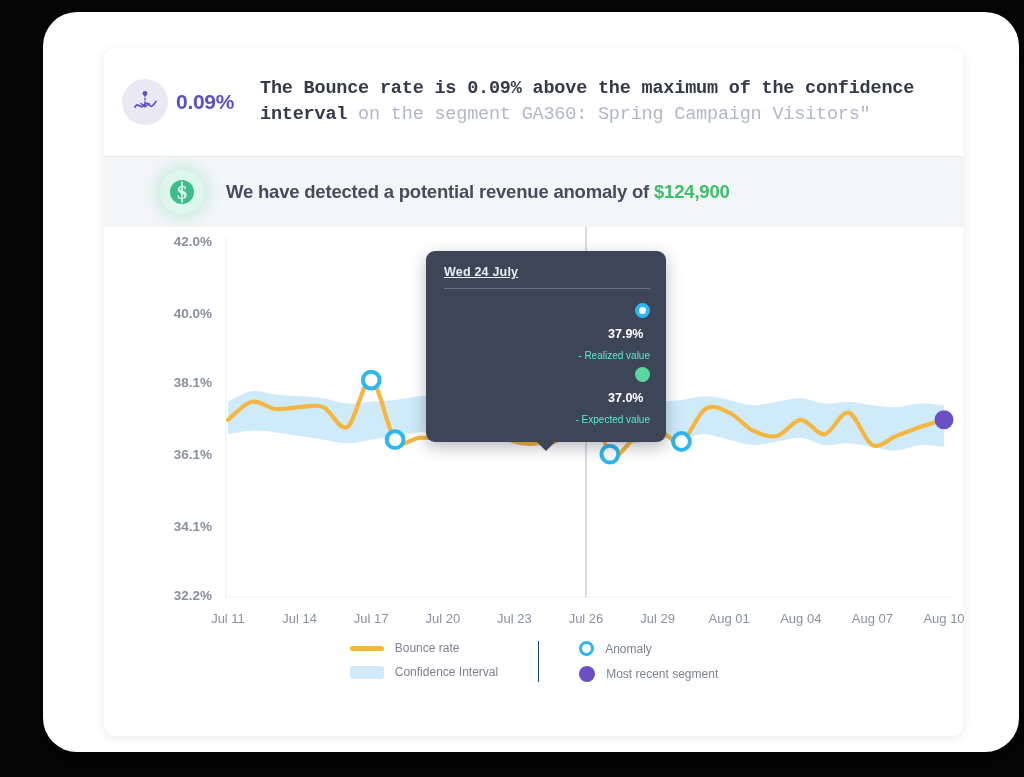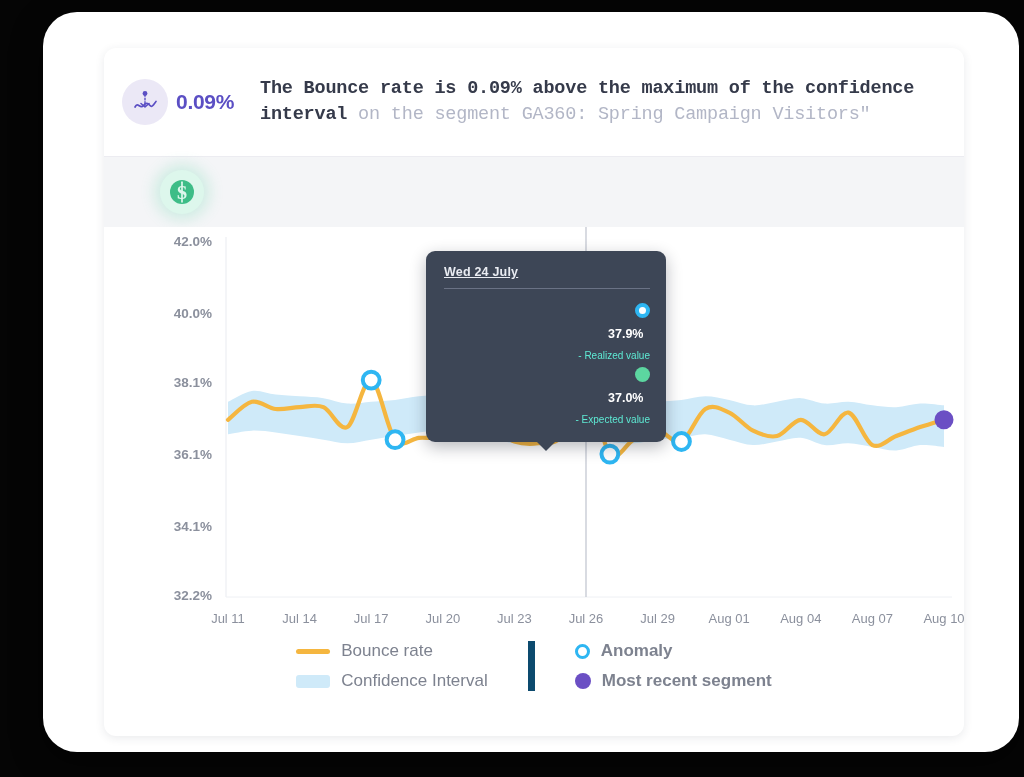--- a/index.html
+++ b/index.html
@@ -213,31 +213,30 @@
     display: flex;
     justify-content: center;
     gap: 40px;
   }
   .legend-col {
     display: flex;
     flex-direction: column;
     gap: 10px;
   }
   .legend-col.right {
-    border-left: 7px solid #0c4a6e;
+    border-left: 1px solid #0c4a6e;
     padding-left: 40px;
-    font-weight: bold;
   }
   .legend-item {
     display: flex;
     align-items: center;
     gap: 11px;
   }
   .legend-label {
-    font-size: 17px;
+    font-size: 12px;
     color: #7d828f;
   }
   .sw-line {
     width: 34px; height: 5px;
     border-radius: 3px;
     background: #f5b63f;
     flex: 0 0 auto;
   }
   .sw-band {
     width: 34px; height: 13px;
@@ -287,20 +286,23 @@
         </div>
       </div>
 
       <div class="revenue-banner">
         <div class="dollar-icon-circle">
           <svg width="30" height="30" viewBox="0 0 30 30">
             <circle cx="15" cy="15" r="12" fill="#3dbd87"></circle>
             <text x="15" y="21.5" text-anchor="middle" font-family="Liberation Serif, serif" font-size="19" font-weight="bold" fill="#ddf7ec">S</text>
             <line x1="15" y1="5.2" x2="15" y2="24.8" stroke="#ddf7ec" stroke-width="1.7" stroke-linecap="round"></line>
           </svg>
+        </div>
+        <div class="revenue-text">
+          <span>We have detected a potential revenue anomaly of </span><span class="amount">$124,900</span>
         </div>
       </div>
 
       <div class="chart-area">
 
         <div class="chart-svg-wrap">
           <svg id="chart" width="860" height="412" viewBox="0 0 860 412">
               <path d="M 124 174.74489795918385 C 127.97777777777777 172.9387755102042, 139.91111111111113 165.11224489795921, 147.86666666666667 163.90816326530611 C 155.82222222222222 162.70408163265301, 163.7777777777778 166.61734693877554, 171.73333333333335 167.52040816326533 C 179.6888888888889 168.42346938775512, 187.64444444444447 168.7244897959183, 195.60000000000002 169.32653061224482 C 203.55555555555557 169.92857142857136, 211.51111111111112 169.9285714285715, 219.46666666666667 171.1326530612246 C 227.42222222222222 172.3367346938777, 235.37777777777774 175.9489795918368, 243.33333333333331 176.55102040816334 C 251.2888888888889 177.15306122448987, 259.24444444444447 175.34693877551038, 267.20000000000005 174.74489795918385 C 275.1555555555556 174.1428571428573, 283.1111111111111 173.8418367346939, 291.06666666666666 172.93877551020407 C 299.02222222222224 172.03571428571422, 306.97777777777776 170.2295918367346, 314.93333333333334 169.32653061224482 C 322.8888888888889 168.42346938775503, 330.84444444444443 167.52040816326533, 338.79999999999995 167.52040816326533 C 346.7555555555555 167.52040816326533, 354.71111111111105 168.42346938775503, 362.66666666666663 169.32653061224482 C 370.6222222222222 170.2295918367346, 378.5777777777777 171.43367346938774, 386.5333333333333 172.93877551020407 C 394.4888888888889 174.4438775510204, 402.44444444444446 177.75510204081624, 410.40000000000003 178.35714285714278 C 418.3555555555556 178.9591836734693, 426.31111111111113 177.75510204081638, 434.26666666666665 176.55102040816334 C 442.2222222222222 175.3469387755103, 450.17777777777775 172.3367346938777, 458.1333333333333 171.1326530612246 C 466.0888888888889 169.9285714285715, 474.0444444444444 168.42346938775503, 482 169.32653061224482 C 489.9555555555556 170.2295918367346, 497.9111111111111 175.045918367347, 505.8666666666667 176.55102040816334 C 513.8222222222222 178.05612244897966, 521.7777777777778 178.65816326530603, 529.7333333333333 178.35714285714278 C 537.6888888888889 178.05612244897952, 545.6444444444444 175.64795918367363, 553.5999999999999 174.74489795918385 C 561.5555555555554 173.84183673469406, 569.5111111111112 173.8418367346939, 577.4666666666667 172.93877551020407 C 585.4222222222222 172.03571428571422, 593.3777777777777 169.32653061224482, 601.3333333333333 169.32653061224482 C 609.2888888888888 169.32653061224482, 617.2444444444445 171.43367346938774, 625.2 172.93877551020407 C 633.1555555555556 174.4438775510204, 641.1111111111111 178.05612244897947, 649.0666666666666 178.35714285714278 C 657.0222222222221 178.6581632653061, 664.9777777777779 175.94897959183686, 672.9333333333334 174.74489795918385 C 680.8888888888889 173.54081632653083, 688.8444444444445 170.83163265306135, 696.8000000000001 171.1326530612246 C 704.7555555555556 171.43367346938786, 712.7111111111112 175.9489795918368, 720.6666666666667 176.55102040816334 C 728.6222222222223 177.15306122448987, 736.5777777777778 174.4438775510206, 744.5333333333333 174.74489795918385 C 752.4888888888888 175.0459183673471, 760.4444444444445 177.454081632653, 768.4 178.35714285714278 C 776.3555555555555 179.26020408163257, 784.3111111111111 180.46428571428578, 792.2666666666667 180.16326530612255 C 800.2222222222222 179.86224489795933, 808.1777777777778 176.85204081632662, 816.1333333333333 176.55102040816334 C 824.0888888888888 176.25000000000006, 836.0222222222222 178.05612244897952, 840 178.35714285714278 L 840 219.89795918367363  C 836.0222222222222 219.59693877551035, 824.0888888888888 217.48979591836738, 816.1333333333333 218.09183673469389 C 808.1777777777778 218.6938775510204, 800.2222222222222 223.20918367346934, 792.2666666666667 223.51020408163262 C 784.3111111111111 223.8112244897959, 776.3555555555555 221.10204081632668, 768.4 219.89795918367363 C 760.4444444444445 218.6938775510206, 752.4888888888888 216.58673469387767, 744.5333333333333 216.2857142857144 C 736.5777777777778 215.9846938775511, 728.6222222222223 218.99489795918367, 720.6666666666667 218.09183673469389 C 712.7111111111112 217.1887755102041, 704.7555555555556 211.46938775510222, 696.8000000000001 210.86734693877568 C 688.8444444444445 210.26530612244915, 680.8888888888889 213.2755102040816, 672.9333333333334 214.47959183673464 C 664.9777777777779 215.68367346938768, 657.0222222222221 218.39285714285714, 649.0666666666666 218.09183673469389 C 641.1111111111111 217.79081632653063, 633.1555555555556 214.47959183673476, 625.2 212.67346938775518 C 617.2444444444445 210.8673469387756, 609.2888888888888 207.5561224489797, 601.3333333333333 207.25510204081644 C 593.3777777777777 206.95408163265319, 585.4222222222222 209.9642857142859, 577.4666666666667 210.86734693877568 C 569.5111111111112 211.77040816326547, 561.5555555555554 211.7704081632654, 553.5999999999999 212.67346938775518 C 545.6444444444444 213.57653061224497, 537.6888888888889 215.98469387755114, 529.7333333333333 216.2857142857144 C 521.7777777777778 216.58673469387764, 513.8222222222222 216.28571428571425, 505.8666666666667 214.47959183673464 C 497.9111111111111 212.67346938775503, 489.9555555555556 206.35204081632648, 482 205.4489795918367 C 474.0444444444444 204.5459183673469, 466.0888888888889 207.5561224489796, 458.1333333333333 209.06122448979593 C 450.17777777777775 210.56632653061226, 442.2222222222222 213.27551020408157, 434.26666666666665 214.47959183673464 C 426.31111111111113 215.6836734693877, 418.3555555555556 216.8877551020409, 410.40000000000003 216.2857142857144 C 402.44444444444446 215.68367346938788, 394.4888888888889 212.372448979592, 386.5333333333333 210.86734693877568 C 378.5777777777777 209.36224489795936, 370.6222222222222 208.4591836734695, 362.66666666666663 207.25510204081644 C 354.71111111111105 206.05102040816337, 346.7555555555555 203.94387755102048, 338.79999999999995 203.6428571428572 C 330.84444444444443 203.3418367346939, 322.8888888888889 204.5459183673469, 314.93333333333334 205.4489795918367 C 306.97777777777776 206.35204081632648, 299.02222222222224 207.85714285714286, 291.06666666666666 209.06122448979593 C 283.1111111111111 210.265306122449, 275.1555555555556 211.4693877551021, 267.20000000000005 212.67346938775518 C 259.24444444444447 213.87755102040825, 251.2888888888889 216.2857142857144, 243.33333333333331 216.2857142857144 C 235.37777777777774 216.2857142857144, 227.42222222222222 213.87755102040825, 219.46666666666667 212.67346938775518 C 211.51111111111112 211.4693877551021, 203.55555555555557 210.265306122449, 195.60000000000002 209.06122448979593 C 187.64444444444447 207.85714285714286, 179.6888888888889 206.35204081632648, 171.73333333333335 205.4489795918367 C 163.7777777777778 204.5459183673469, 155.82222222222222 203.3418367346939, 147.86666666666667 203.6428571428572 C 139.91111111111113 203.94387755102048, 127.97777777777777 206.6530612244899, 124 207.25510204081644 Z" fill="#cfeaf9" stroke="none"></path>
               <line x1="122" y1="10" x2="122" y2="370" stroke="#e9ebf0" stroke-width="1"></line>
               <line x1="122" y1="370" x2="848" y2="370" stroke="#eef0f4" stroke-width="1"></line>

